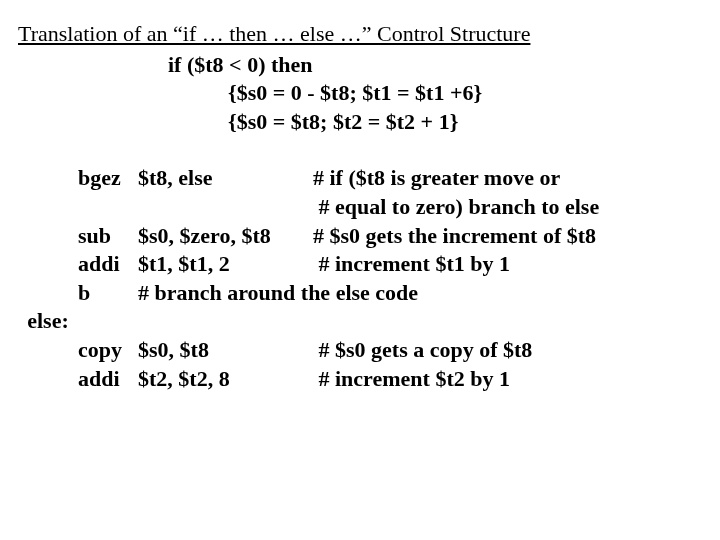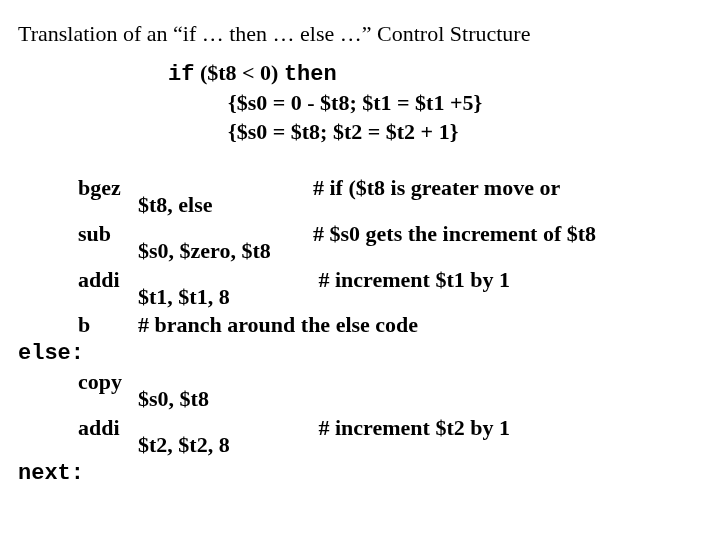--- a/index.html
+++ b/index.html
@@ -8,111 +8,116 @@
     width: 720px;
     height: 540px;
     box-sizing: border-box;
     font-family: "Times New Roman", Times, serif;
     font-size: 22px;
     line-height: 1.3;
     color: #000;
     background: #fff;
   }
   .title {
-    margin-bottom: 10px;
+    text-decoration: underline;
+    margin-bottom: 2px;
   }
   .pseudo {
     font-weight: bold;
     margin-left: 0;
   }
-  .pseudo .kw { font-weight: bold; font-family: Liberation Mono, monospace; }
+  .pseudo .kw { font-weight: bold; }
   .indent1 { padding-left: 150px; }
   .indent2 { padding-left: 210px; }
   .asm {
     margin-top: 28px;
     font-weight: bold;
   }
   .row {
     display: flex;
     white-space: pre;
   }
   .label {
     width: 60px;
     flex: 0 0 60px;
-    text-align: left;
-    font-family: Liberation Mono, monospace;
+    text-align: center;
   }
   .mnem {
     width: 60px;
     flex: 0 0 60px;
   }
   .args {
     width: 175px;
     flex: 0 0 175px;
-    margin-top: 17px;
   }
   .cmt {
     flex: 1;
   }
 </style>
 </head>
 <body>
 
 <div class="title">Translation of an “if … then … else …” Control Structure</div>
 
 <div class="pseudo">
   <div class="indent1">
     <span class="kw">if</span>
     <span>($t8 &lt; 0)</span>
     <span class="kw">then</span>
   </div>
-  <div class="indent2">{$s0 = 0 - $t8; $t1 = $t1 +5}</div>
+  <div class="indent2">{$s0 = 0 - $t8; $t1 = $t1 +6}</div>
   <div class="indent2">{$s0 =  $t8;  $t2 = $t2 + 1}</div>
 </div>
 
 <div class="asm">
   <div class="row">
     <span class="label"></span>
     <span class="mnem">bgez</span>
     <span class="args">$t8, else</span>
     <span class="cmt"># if ($t8 is greater move or</span>
   </div>
   <div class="row">
     <span class="label"></span>
+    <span class="mnem"></span>
+    <span class="args"></span>
+    <span class="cmt"> # equal to zero) branch to else</span>
+  </div>
+  <div class="row">
+    <span class="label"></span>
     <span class="mnem">sub</span>
     <span class="args">$s0, $zero, $t8</span>
     <span class="cmt"># $s0 gets the increment of $t8</span>
   </div>
   <div class="row">
     <span class="label"></span>
     <span class="mnem">addi</span>
-    <span class="args">$t1, $t1, 8</span>
+    <span class="args">$t1, $t1, 2</span>
     <span class="cmt"> # increment $t1 by 1</span>
   </div>
   <div class="row">
     <span class="label"></span>
     <span class="mnem">b</span>
     <span class="cmt"># branch around the else code</span>
   </div>
   <div class="row">
     <span class="label">else:</span>
     <span class="mnem"></span>
     <span class="args"></span>
     <span class="cmt"></span>
   </div>
   <div class="row">
     <span class="label"></span>
     <span class="mnem">copy</span>
     <span class="args">$s0, $t8</span>
+    <span class="cmt"> # $s0 gets a copy of $t8</span>
   </div>
   <div class="row">
     <span class="label"></span>
     <span class="mnem">addi</span>
     <span class="args">$t2, $t2, 8</span>
     <span class="cmt"> # increment $t2 by 1</span>
   </div>
   <div class="row">
-    <span class="label">next:</span>
     <span class="mnem"></span>
     <span class="args"></span>
     <span class="cmt"></span>
   </div>
 </div>
 
 </body></html>

